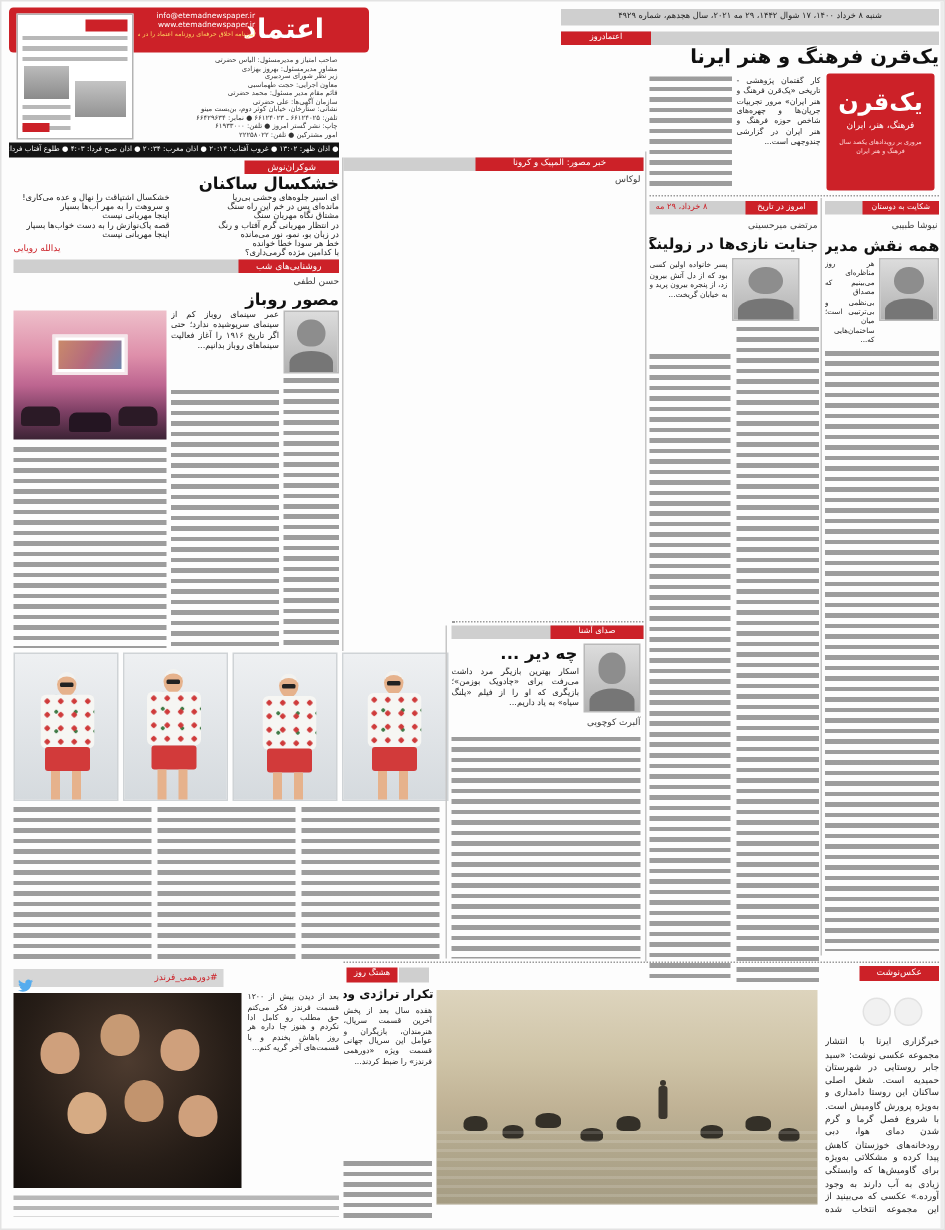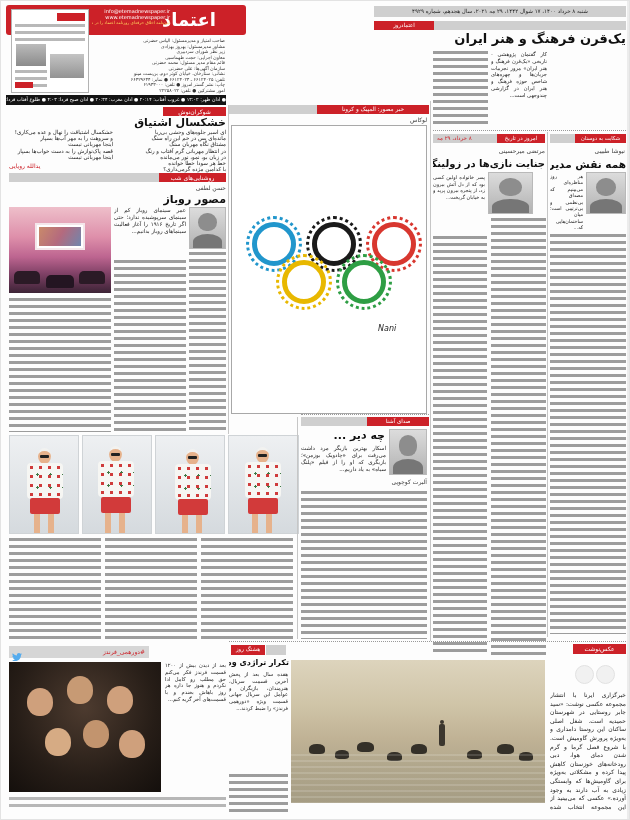--- a/index.html
+++ b/index.html
@@ -78,22 +78,27 @@
     <div>چاپ: نشر گستر امروز ● تلفن: ۶۱۹۳۳۰۰۰</div>
     <div>امور مشترکین ● تلفن: ۲۲۲۵۸۰۲۲</div>
   </div>
 
   <div class="a" style="left:5px;top:94px;width:220px;height:10px;background:#141414;color:#fff;font-size:4.8px;line-height:10px;text-align:center;white-space:nowrap;overflow:hidden;">● اذان ظهر: ۱۳:۰۲ ● غروب آفتاب: ۲۰:۱۴ ● اذان مغرب: ۲۰:۳۴ ● اذان صبح فردا: ۴:۰۳ ● طلوع آفتاب فردا: ۵:۵۰</div>
 
   <div class="a gbar" style="left:373px;top:5px;width:252px;height:11px;font-size:5.5px;line-height:11px;color:#222;text-align:center;white-space:nowrap;overflow:hidden;">شنبه ۸ خرداد ۱۴۰۰، ۱۷ شوال ۱۴۴۲، ۲۹ مه ۲۰۲۱، سال هجدهم، شماره ۴۹۲۹</div>
   <div class="a gbar" style="left:373px;top:20px;width:252px;height:9px;">
     <div class="a chip" style="left:0;top:0;width:60px;height:9px;font-size:5.5px;">اعتمادروز</div>
   </div>
-  <div class="a hl" style="left:390px;top:30px;width:235px;height:16px;font-size:13px;">یک‌قرن فرهنگ و هنر ایران</div>
-
+  <div class="a hl" style="left:390px;top:30px;width:235px;height:16px;font-size:13px;">یک‌قرن فرهنگ و هنر ایرنا</div>
+
+  <div class="a" style="left:550px;top:48px;width:72px;height:78px;background:#cc2128;border-radius:2px;color:#fff;text-align:center;overflow:hidden;">
+    <div style="font-weight:bold;font-size:16px;line-height:22px;margin-top:8px;">یک‌قرن</div>
+    <div style="font-size:6px;line-height:9px;">فرهنگ، هنر، ایران</div>
+    <div style="font-size:4.2px;line-height:6px;margin:4px 4px 0;color:#ffd9d9;">مروری بر رویدادهای یکصد سال فرهنگ و هنر ایران</div>
+  </div>
   <div class="a bx" style="left:490px;top:50px;width:56px;height:74px;font-size:5.2px;line-height:6.8px;">کار گفتمان پژوهشی - تاریخی «یک‌قرن فرهنگ و هنر ایران» مرور تجربیات جریان‌ها و چهره‌های شاخص حوزه فرهنگ و هنر ایران در گزارشی چندوجهی است...</div>
   <div class="a ft" style="left:432px;top:50px;width:55px;height:76px;"></div>
   <div class="a dot" style="left:432px;top:129px;width:193px;"></div>
 
   <div class="a gbar" style="left:432px;top:133px;width:112px;height:9px;">
     <div class="a" style="left:4px;top:0;width:56px;height:9px;color:#cc2128;font-size:5.5px;line-height:9px;text-align:left;white-space:nowrap;">۸ خرداد، ۲۹ مه</div>
     <div class="a chip" style="right:0;top:0;width:48px;height:9px;font-size:5.5px;">امروز در تاریخ</div>
   </div>
   <div class="a gbar" style="left:549px;top:133px;width:76px;height:9px;">
     <div class="a chip" style="right:0;top:0;width:51px;height:9px;font-size:5.2px;">شکایت به دوستان</div>
@@ -110,38 +115,20 @@
 
   <div class="a ft" style="left:432px;top:235px;width:54px;height:420px;"></div>
   <div class="a ft" style="left:490px;top:217px;width:55px;height:438px;"></div>
   <div class="a ft" style="left:549px;top:233px;width:76px;height:400px;"></div>
 
   <div class="a gbar" style="left:228px;top:104px;width:200px;height:9px;">
     <div class="a chip" style="right:0;top:0;width:112px;height:9px;font-size:5.8px;">خبر مصور: المپیک و کرونا</div>
   </div>
   <div class="a by" style="left:368px;top:115px;width:58px;">لوکاس</div>
 
-  <div class="a" style="left:230px;top:124px;width:196px;height:289px;background:#fff;border:1px solid #a8a8a8;">
-    <div class="a ring r-blue" style="left:14px;top:90px;">
-        <i></i>
-      </div>
-    <div class="a ring r-black" style="left:74px;top:90px;">
-        <i></i>
-      </div>
-    <div class="a ring r-red" style="left:134px;top:90px;">
-        <i></i>
-      </div>
-    <div class="a ring r-yellow" style="left:44px;top:128px;">
-        <i></i>
-      </div>
-    <div class="a ring r-green" style="left:104px;top:128px;">
-        <i></i>
-      </div>
-    <div class="a" style="left:146px;top:198px;width:40px;font-size:8px;font-style:italic;color:#222;direction:ltr;">Nani</div>
-  </div>
 
   <div class="a dot" style="left:300px;top:413px;width:128px;"></div>
   <div class="a gbar" style="left:300px;top:416px;width:128px;height:9px;">
     <div class="a chip" style="right:0;top:0;width:62px;height:9px;font-size:5.5px;">صدای آشنا</div>
   </div>
   <div class="a hl" style="left:300px;top:428px;width:84px;height:14px;font-size:11px;">چه دیر ...</div>
   <div class="a portrait" style="left:388px;top:428px;width:38px;height:46px;filter:grayscale(1);"></div>
   <div class="a by" style="left:366px;top:477px;width:60px;">آلبرت کوچویی</div>
   <div class="a bx" style="left:300px;top:444px;width:85px;height:42px;font-size:5.5px;line-height:7px;">اسکار بهترین بازیگر مرد داشت می‌رفت برای «چادویک بوزمن»؛ بازیگری که او را از فیلم «پلنگ سیاه» به یاد داریم...</div>
   <div class="a ft" style="left:300px;top:490px;width:126px;height:148px;"></div>
@@ -178,21 +165,21 @@
         <div class="fl-shorts" style="left:19px;top:62px;"></div>
       <div class="fl-leg" style="left:23px;top:78px;"></div>
         <div class="fl-leg" style="left:37px;top:78px;"></div>
     </div>
   </div>
   <div class="a ft" style="left:8px;top:537px;width:92px;height:102px;"></div>
   <div class="a ft" style="left:104px;top:537px;width:92px;height:102px;"></div>
   <div class="a ft" style="left:200px;top:537px;width:92px;height:102px;"></div>
 
   <div class="a chip" style="left:162px;top:106px;width:63px;height:9px;">شوکران‌نوش</div>
-  <div class="a hl" style="left:60px;top:115px;width:165px;height:13px;font-size:11px;">خشکسال اشتیاق</div>
+  <div class="a hl" style="left:60px;top:115px;width:165px;height:13px;font-size:11px;">خشکسال ساکنان</div>
   <div class="a" style="left:116px;top:128px;width:109px;font-size:5.5px;line-height:6.2px;color:#222;text-align:right;">
     <div>ای اسیر جلوه‌های وحشی بی‌ریا</div>
     <div>مانده‌ای پس در خم این راه سنگ</div>
     <div>مشتاق نگاه مهربان سنگ</div>
     <div>در انتظار مهربانی گرم آفتاب و رنگ</div>
     <div>در زبان بو، نمو، نور می‌مانده</div>
     <div>خط هر سودا خطا خوانده</div>
     <div>با کدامین مژده گرمی‌داری؟</div>
   </div>
   <div class="a" style="left:8px;top:128px;width:104px;font-size:5.5px;line-height:6.2px;color:#222;text-align:right;">

